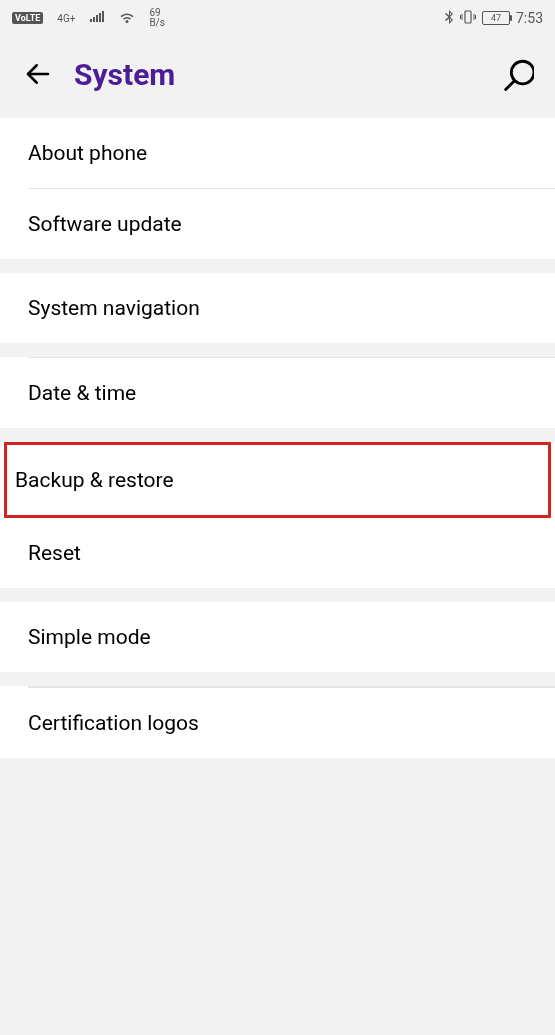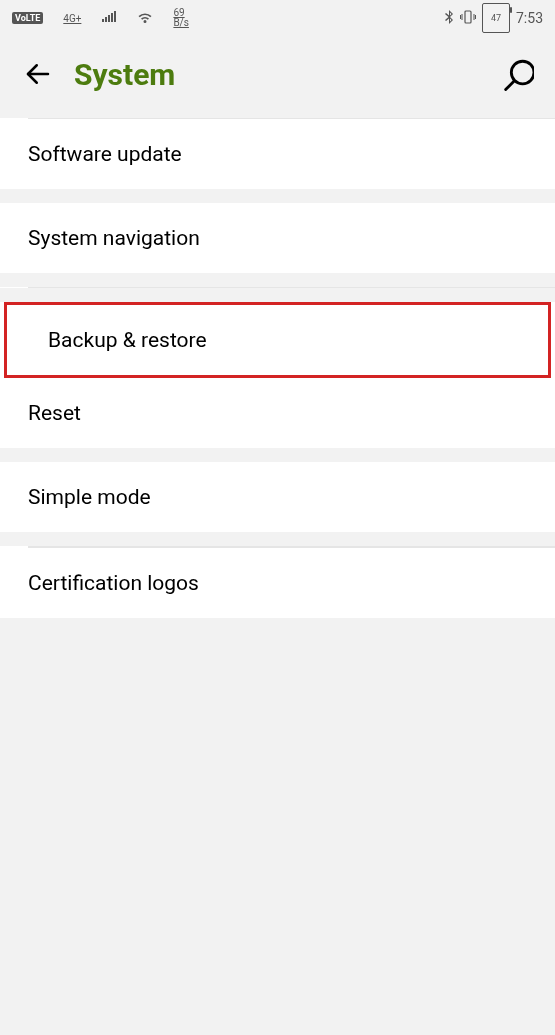--- a/index.html
+++ b/index.html
@@ -14,35 +14,35 @@
     .status-bar {
       height: 36px;
       background: #f2f2f2;
       display: flex;
       justify-content: space-between;
       align-items: center;
       padding: 0 12px;
       font-size: 12px;
       color: #555;
     }
-    .status-left { display: flex; align-items: center; gap: 20px; text-decoration: underline; }
+    .status-left { display: flex; align-items: center; gap: 14px; }
     .status-right { display: flex; align-items: center; gap: 6px; }
     .volte {
       background: #555;
       color: #fff;
       font-size: 9px;
       font-weight: bold;
       padding: 1px 3px;
       border-radius: 2px;
     }
     .net-rate { font-size: 10px; line-height: 1; }
     .battery-box {
       border: 1px solid #555;
       width: 28px;
-      height: 30px;
+      height: 14px;
       position: relative;
       border-radius: 2px;
       display: flex;
       align-items: center;
       justify-content: center;
     }
     .battery-box::after {
       content: "";
       position: absolute;
       right: -3px;
@@ -57,21 +57,21 @@
       background: #f2f2f2;
       display: flex;
       align-items: center;
       padding: 20px 20px 26px 20px;
       gap: 18px;
     }
     .back-arrow { width: 36px; height: 36px; display:flex; align-items:center; justify-content:center; }
     .title {
       font-size: 30px;
       font-weight: 700;
-      color: #4d7c0f;
+      color: #4c1d95;
       flex: 1;
     }
     .search-btn { width: 36px; height: 36px; display:flex; align-items:center; justify-content:center; overflow:hidden; }
     .list-section { background: #fff; }
     .list-item {
       padding: 23px 28px;
       font-size: 21px;
       color: #000;
       cursor: pointer;
       background: #fff;
@@ -79,21 +79,21 @@
     .divider {
       height: 1px;
       background: #e5e5e5;
       margin-left: 28px;
     }
     .section-gap { height: 14px; background: #f2f2f2; }
     .highlighted {
       border: 3px solid #d32323;
       margin: 0 4px;
     }
-    .highlighted .list-item { padding: 23px 41px; }
+    .highlighted .list-item { padding: 23px 8px; }
   </style>
 </head>
 <body>
 
 <div class="status-bar">
   <div class="status-left">
     <span class="volte">VoLTE</span>
     <span style="font-size:10px;">4G+</span>
     <span>
       <svg width="16" height="12" viewBox="0 0 16 12">
@@ -139,32 +139,34 @@
   <div class="title">System</div>
   <div class="search-btn">
     <svg width="34" height="34" viewBox="0 0 24 24" fill="none" stroke="#000" stroke-width="2" stroke-linecap="round">
         <circle cx="16" cy="11" r="8"></circle>
         <line x1="10" y1="17" x2="4" y2="23"></line>
       </svg>
   </div>
 </div>
 
 <div class="list-section">
+  <div class="list-item"><span>About phone</span></div>
   <div class="divider"></div>
   <div class="list-item"><span>Software update</span></div>
 </div>
 <div class="section-gap"></div>
 
 <div class="list-section">
   <div class="list-item"><span>System navigation</span></div>
 </div>
 <div class="section-gap"></div>
 
 <div class="list-section">
   <div class="divider"></div>
+  <div class="list-item"><span>Date &amp; time</span></div>
 </div>
 <div class="section-gap"></div>
 
 <div class="list-section">
   <div class="highlighted">
     <div class="list-item"><span>Backup &amp; restore</span></div>
   </div>
   <div class="list-item"><span>Reset</span></div>
 </div>
 <div class="section-gap"></div>

